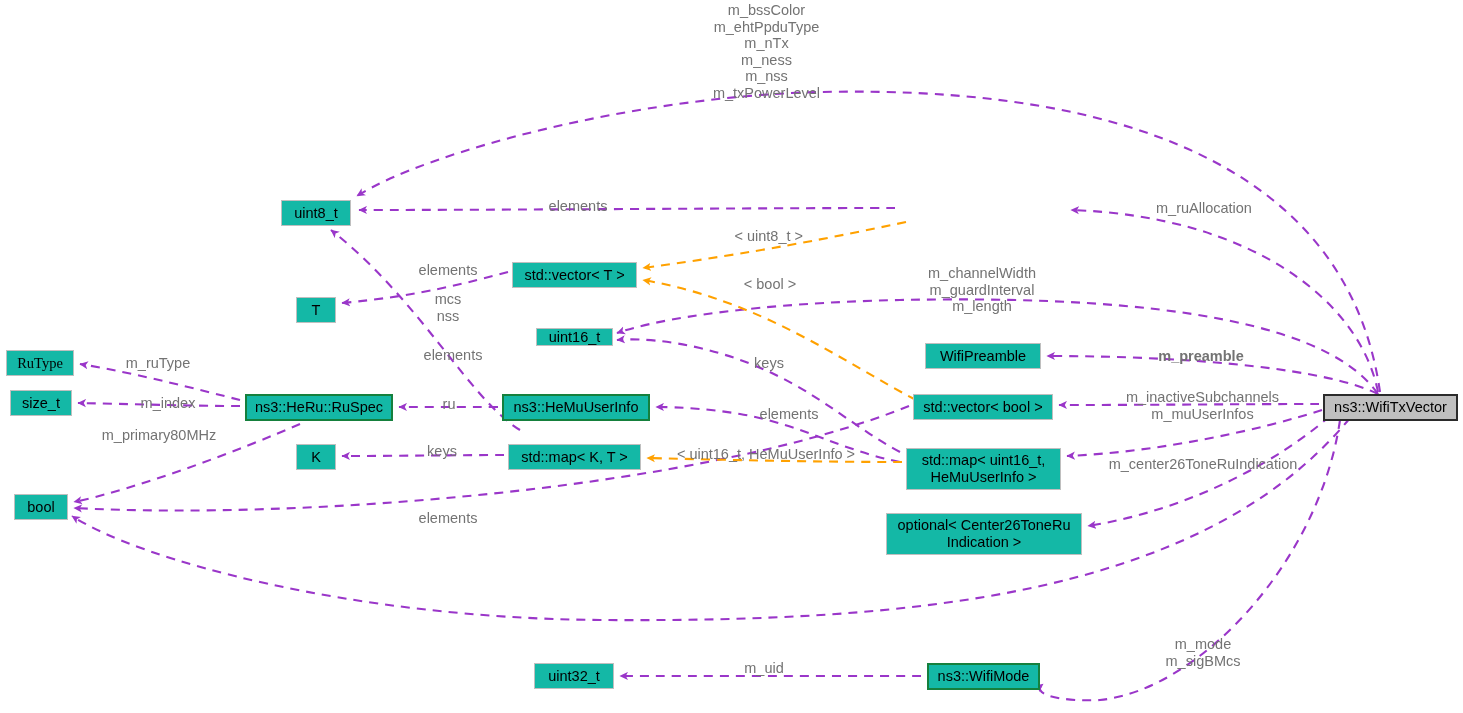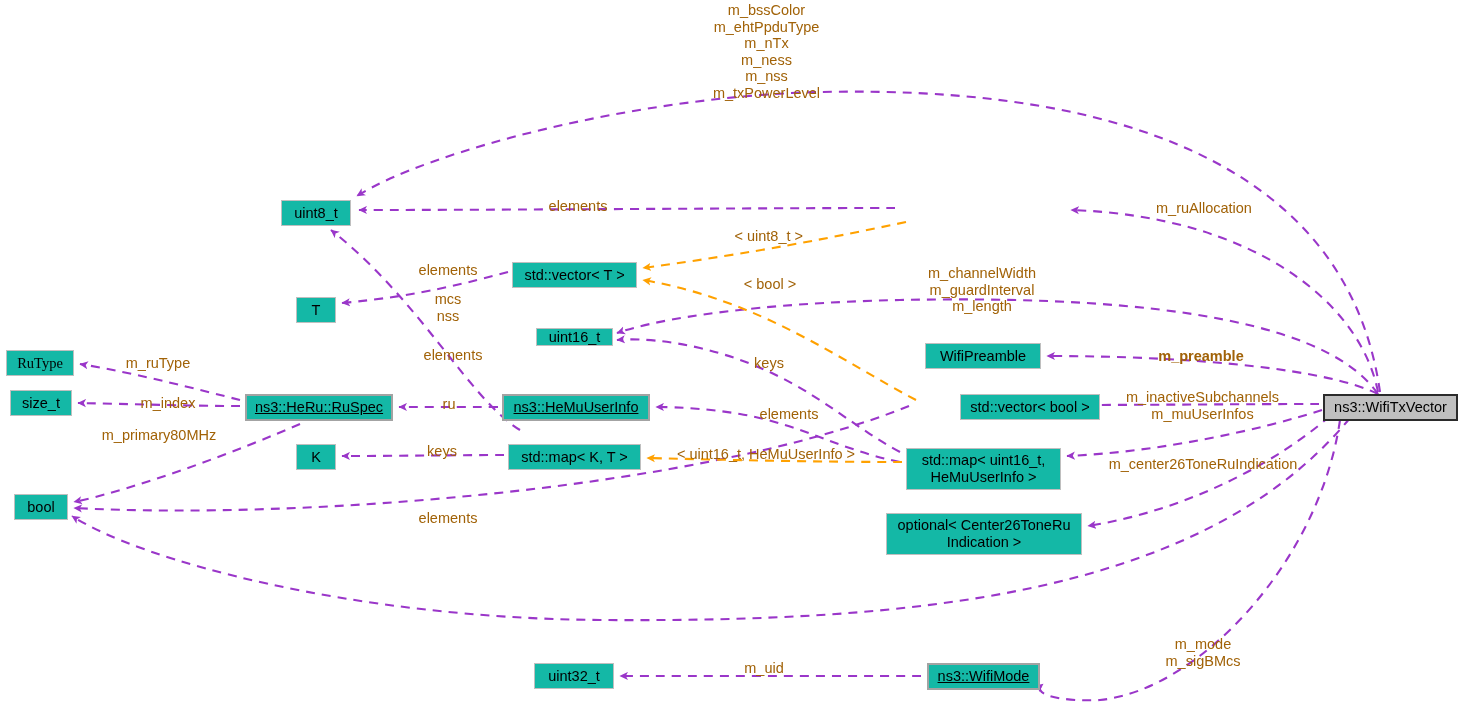--- a/index.html
+++ b/index.html
@@ -30,30 +30,29 @@
     font-size: 14.5px;
     line-height: 17px;
     display: flex;
     align-items: center;
     justify-content: center;
     text-align: center;
     white-space: pre;
     padding: 0 6px;
   }
   .node.strong {
-    border: 2px solid #a3a3a3;
-    text-decoration: underline;
+    border: 2px solid #15803d;
   }
   .node.focus {
     border: 2px solid #2b2b2b;
     background: #bfbfbf;
   }
   .edge-label {
     position: absolute;
-    color: #a16207;
+    color: #737373;
     font-size: 14.5px;
     line-height: 16.5px;
     white-space: pre;
     text-align: center;
     background: transparent;
   }
   .edge-label.multi { line-height: 16.5px; }
 </style>
 </head>
 <body>
@@ -131,21 +130,21 @@
   <div class="node plain" style="left:281px;top:200px;width:70px;height:26px;">uint8_t</div>
   <div class="node plain" style="left:296px;top:297px;width:40px;height:26px;">T</div>
   <div class="node plain" style="left:296px;top:444px;width:40px;height:26px;">K</div>
   <div class="node strong" style="left:245px;top:394px;width:148px;height:27px;">ns3::HeRu::RuSpec</div>
   <div class="node plain" style="left:512px;top:262px;width:125px;height:26px;">std::vector&lt; T &gt;</div>
   <div class="node plain" style="left:536px;top:328px;width:77px;height:18px;">uint16_t</div>
   <div class="node strong" style="left:502px;top:394px;width:148px;height:27px;">ns3::HeMuUserInfo</div>
   <div class="node plain" style="left:508px;top:444px;width:133px;height:26px;">std::map&lt; K, T &gt;</div>
   <div class="node plain" style="left:534px;top:663px;width:80px;height:26px;">uint32_t</div>
   <div class="node plain" style="left:925px;top:343px;width:116px;height:26px;">WifiPreamble</div>
-  <div class="node plain" style="left:913px;top:394px;width:140px;height:26px;margin-left:47px;">std::vector&lt; bool &gt;</div>
+  <div class="node plain" style="left:913px;top:394px;width:140px;height:26px;">std::vector&lt; bool &gt;</div>
   <div class="node plain" style="left:906px;top:448px;width:155px;height:42px;">std::map&lt; uint16_t,
 HeMuUserInfo &gt;</div>
   <div class="node plain" style="left:886px;top:513px;width:196px;height:42px;">optional&lt; Center26ToneRu
 Indication &gt;</div>
   <div class="node strong" style="left:927px;top:663px;width:113px;height:27px;">ns3::WifiMode</div>
   <div class="node focus" style="left:1323px;top:394px;width:135px;height:27px;">ns3::WifiTxVector</div>
 
   <div class="edge-label multi" style="left:709px;top:2px;width:115px;">m_bssColor
 m_ehtPpduType
 m_nTx

